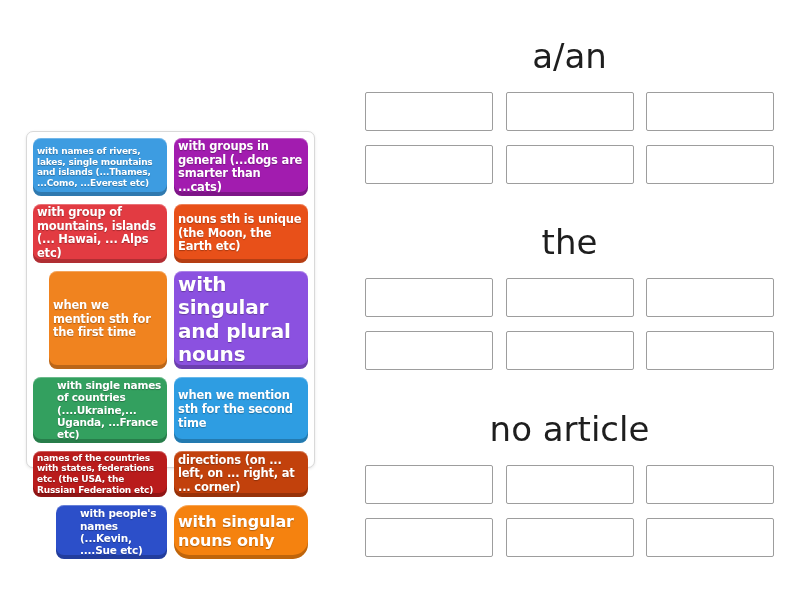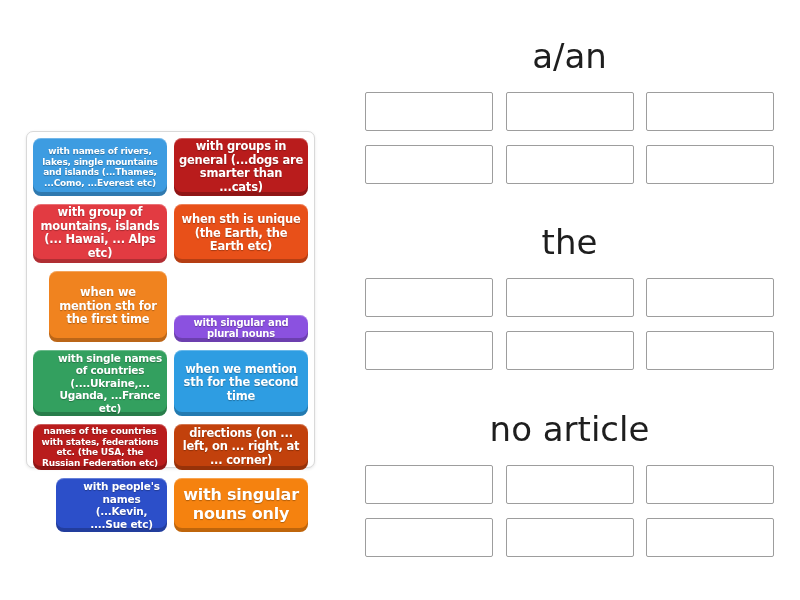--- a/index.html
+++ b/index.html
@@ -32,38 +32,37 @@
     padding: 6px;
     display: grid;
     grid-template-columns: 1fr 1fr;
     grid-template-rows: repeat(6, 1fr);
     gap: 8px 7px;
   }
   .tile {
     border-radius: 8px;
     color: #ffffff;
     font-weight: bold;
-    text-align: center;
     display: flex;
     align-items: center;
     justify-content: center;
     padding: 2px 4px;
     box-sizing: border-box;
     line-height: 1.18;
     letter-spacing: -0.2px;
     box-shadow: inset 0 -4px 0 rgba(0,0,0,0.22), inset 0 1px 0 rgba(255,255,255,0.28);
     text-shadow: 0 1px 1px rgba(0,0,0,0.28);
     cursor: grab;
     user-select: none;
   }
   .tile.xs { font-size: 9px;   }
   .tile.sm { font-size: 10.5px; padding-left: 24px;}
   .tile.md { font-size: 11.5px;}
-  .tile.lg { font-size: 10px; margin-top: 44px;}
-  .tile.xl { font-size: 16px;  }
+  .tile.lg { font-size: 20px;}
+  .tile.xl { font-size: 16px; border-radius: 15px;  }
 
   
   .group {
     position: absolute;
     left: 365px;
     width: 409px;
     text-align: center;
   }
   .group-heading {
     margin: 0;
@@ -89,23 +88,23 @@
     border-radius: 2px;
   }
 </style>
 </head>
 <body>
 
 <div class="stage">
 
   <div class="tile-panel">
       <div class="tile xs" style="background: rgb(61, 156, 225); color: rgb(255, 255, 255);">with names of rivers, lakes, single mountains and islands (...Thames, ...Como, ...Everest etc)</div>
-      <div class="tile md" style="background: #b91c1c; color: rgb(255, 255, 255);">with groups in general (...dogs are smarter than ...cats)</div>
+      <div class="tile md" style="background: #a21caf; color: rgb(255, 255, 255);">with groups in general (...dogs are smarter than ...cats)</div>
       <div class="tile md" style="background: rgb(226, 59, 66); color: rgb(255, 255, 255);">with group of mountains, islands (... Hawai, ... Alps etc)</div>
-      <div class="tile md" style="background: rgb(232, 80, 25); color: rgb(255, 255, 255);">when sth is unique (the Earth, the Earth etc)</div>
+      <div class="tile md" style="background: rgb(232, 80, 25); color: rgb(255, 255, 255);">nouns sth is unique (the Moon, the Earth etc)</div>
       <div class="tile md" style="background: rgb(240, 131, 31); color: rgb(255, 255, 255); margin-left: 16px;">when we mention sth for the first time</div>
       <div class="tile lg" style="background: rgb(139, 81, 224); color: rgb(255, 255, 255);">with singular and plural nouns</div>
       <div class="tile sm" style="background: rgb(51, 160, 95); color: rgb(255, 255, 255);">with single names of countries (....Ukraine,... Uganda, ...France etc)</div>
       <div class="tile md" style="background: rgb(46, 157, 226); color: rgb(255, 255, 255);">when we mention sth for the second time</div>
       <div class="tile xs" style="background: #b91c1c; color: rgb(255, 255, 255);">names of the countries with states, federations etc. (the USA, the Russian Federation etc)</div>
       <div class="tile md" style="background: #c2410c; color: rgb(255, 255, 255);">directions (on ... left, on ... right, at ... corner)</div>
       <div class="tile sm" style="background: rgb(44, 79, 201); color: rgb(255, 255, 255); margin-left: 23px;">with people's names (...Kevin, ....Sue etc)</div>
       <div class="tile xl" style="background: rgb(245, 130, 15); color: rgb(255, 255, 255);">with singular nouns only</div>
     </div>
 

